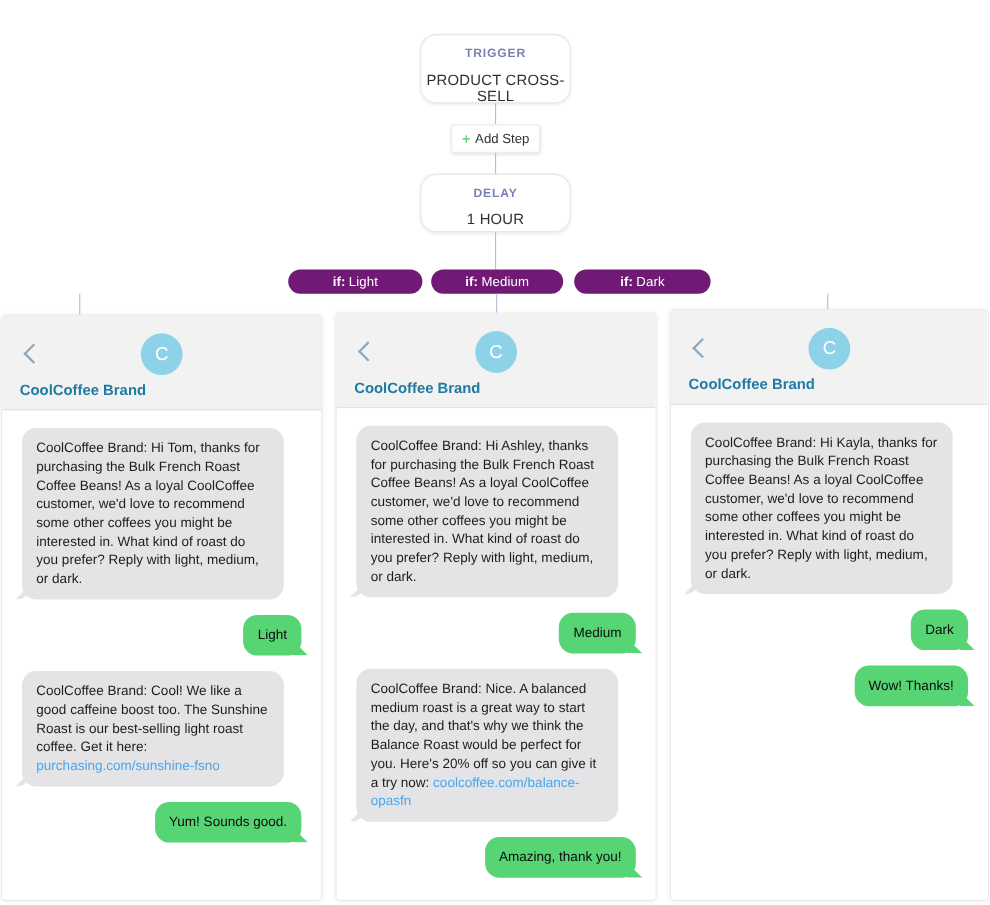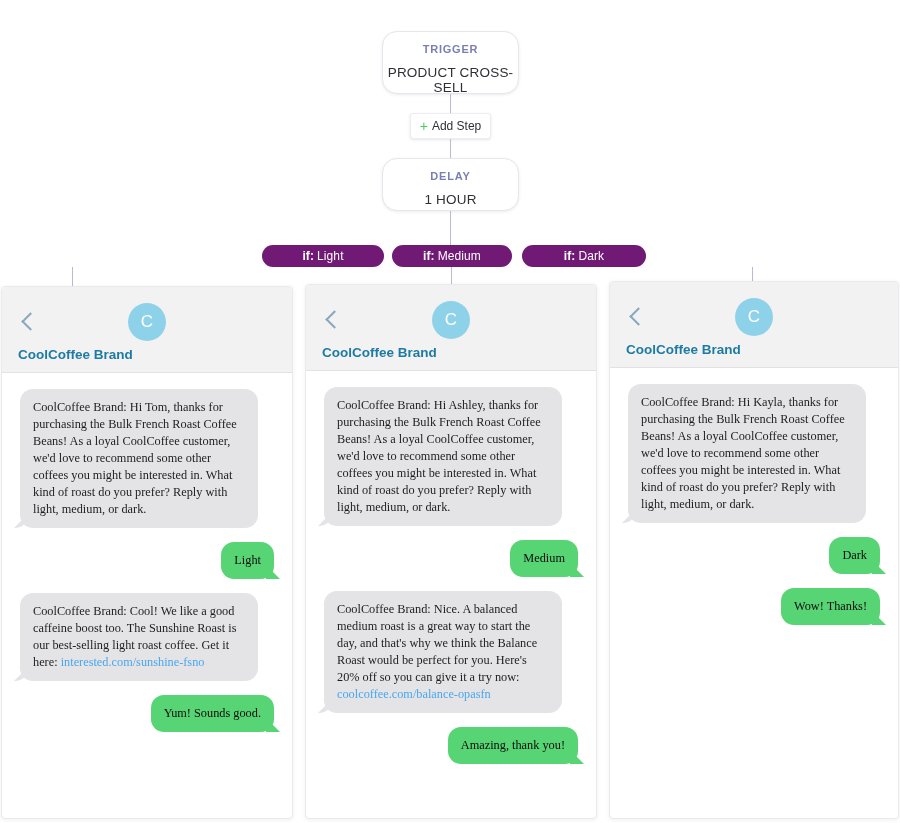--- a/index.html
+++ b/index.html
@@ -141,21 +141,20 @@
     top: 60px;
     text-align: left;
     font-size: 13.5px;
     font-weight: bold;
     color: #1d7ba3;
   }
 
   .chat-body {
     position: relative;
     padding: 16px 18px 0 18px;
-    font-family: Liberation Serif, serif;
   }
 
   .bubble {
     position: relative;
     font-size: 12.3px;
     line-height: 17px;
     color: #1d1d1f;
     padding: 10px 13px;
     border-radius: 13px;
     margin-bottom: 14px;
@@ -256,21 +255,21 @@
         <span>CoolCoffee Brand: Hi Tom, thanks for purchasing the Bulk French Roast Coffee Beans! As a loyal CoolCoffee customer, we'd love to recommend some other coffees you might be interested in. What kind of roast do you prefer? Reply with light, medium, or dark.</span>
       </div>
     </div>
     <div class="row right">
       <div class="bubble outgoing">
         <span>Light</span>
       </div>
     </div>
     <div class="row left">
       <div class="bubble incoming">
-        <span>CoolCoffee Brand: Cool! We like a good caffeine boost too. The Sunshine Roast is our best-selling light roast coffee. Get it here: </span><span class="link">interested.com/sunshine-fsno</span>
+        <span>CoolCoffee Brand: Cool! We like a good caffeine boost too. The Sunshine Roast is our best-selling light roast coffee. Get it here: </span><span class="link">purchasing.com/sunshine-fsno</span>
       </div>
     </div>
     <div class="row right">
       <div class="bubble outgoing">
         <span>Yum! Sounds good.</span>
       </div>
     </div>
   </div>
 </div>
 

